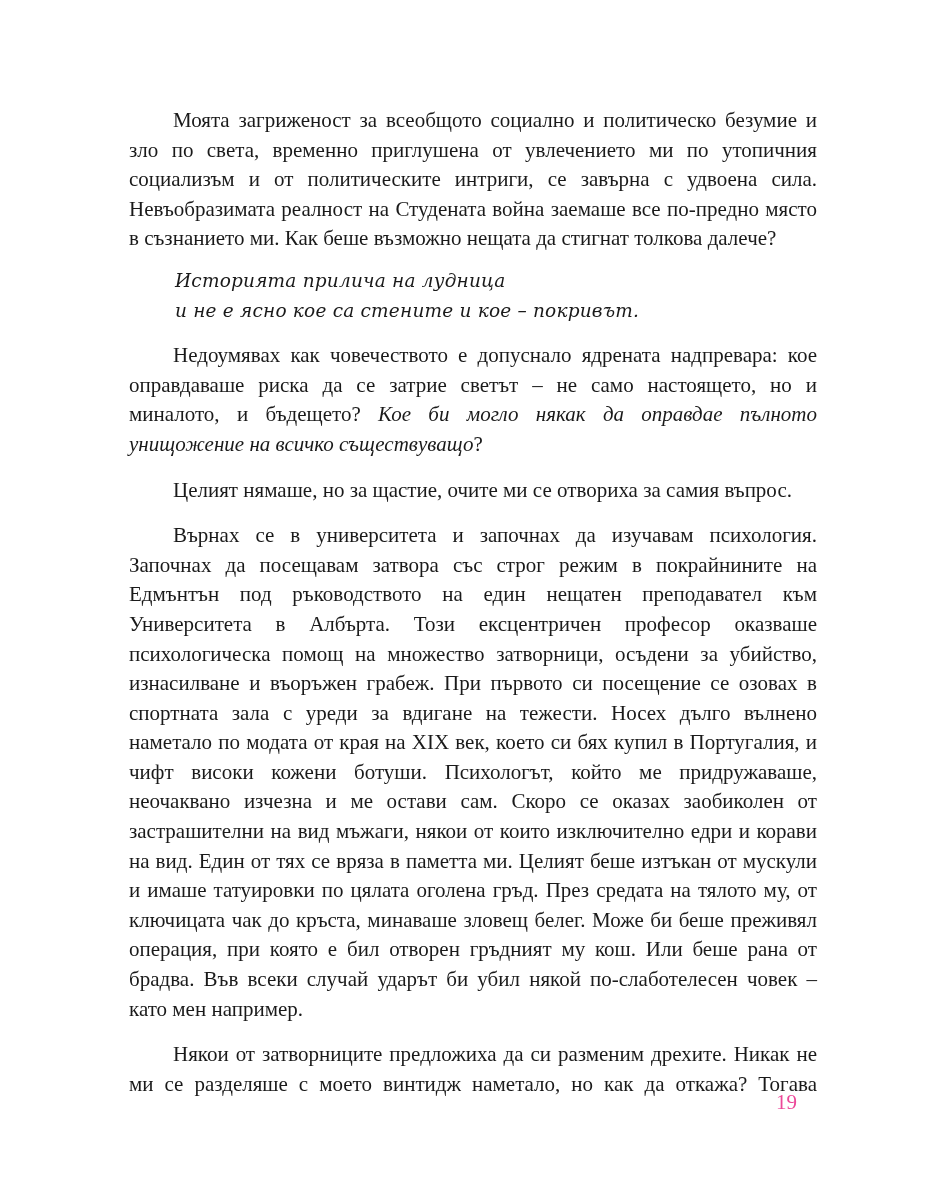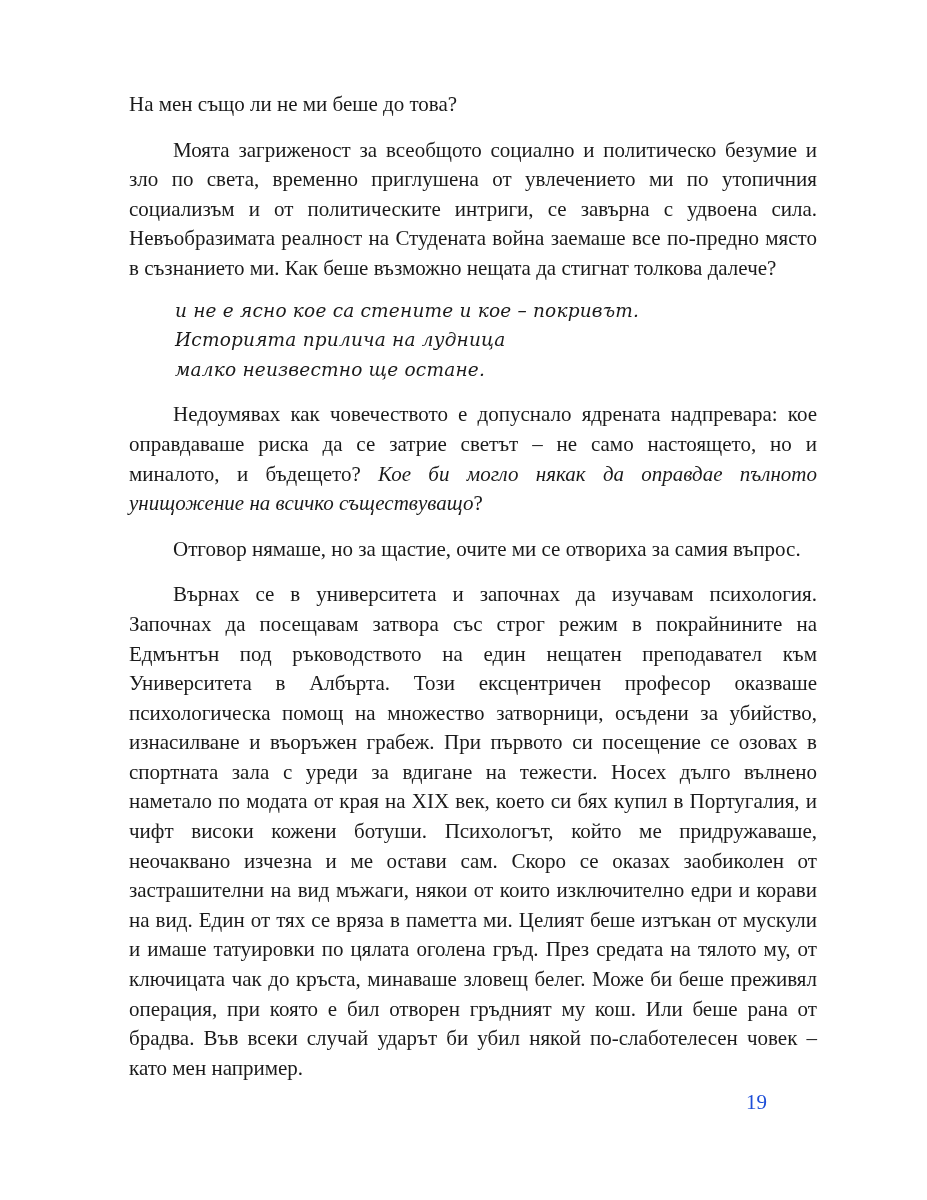--- a/index.html
+++ b/index.html
@@ -9,36 +9,35 @@
     font-family: "Liberation Serif", "DejaVu Serif", serif;
     font-size: 21px; line-height: 29.6px; color: #1a1a1a;
   }
   .p { margin: 0; text-align: justify; text-align-last: left; hyphens: manual; }
   .p.indent { text-indent: 44px; margin-top: 16px; }
   .p.justify-last { text-align-last: justify; }
   .poem { margin: 12px 0 16px 46px; font-style: italic; font-family: "DejaVu Serif", serif; font-size: 18.5px; line-height: 29.6px; letter-spacing: 0.2px; }
   .poem .line { display: block; }
   .em { font-style: italic; }
   .page-number {
-    position: absolute; left: 746px; top: 1090px;
+    position: absolute; left: 776px; top: 1090px;
     font-family: "Liberation Serif", "DejaVu Serif", serif;
-    font-size: 21px; color: #1d4ed8;
+    font-size: 21px; color: #ec4899;
   }
 </style>
 </head>
 <body>
 
 <div class="page">
-  <p class="p">На мен също ли не ми беше до това?</p>
   <p class="p indent">Моята загриженост за всеобщото социално и политическо безумие и зло по света, временно приглушена от увлечението ми по утопичния социализъм и от политическите интриги, се завърна с удвоена сила. Невъобразимата реалност на Студената война заемаше все по-предно място в съзнанието ми. Как беше възможно нещата да стигнат толкова далече?</p>
 
   <div class="poem">
+    <span class="line">Историята прилича на лудница</span>
     <span class="line">и не е ясно кое са стените и кое – покривът.</span>
-    <span class="line">Историята прилича на лудница</span>
-    <span class="line">малко неизвестно ще остане.</span>
   </div>
 
   <p class="p indent"><span>Недоумявах как човечеството е допуснало ядрената надпревара: кое оправдаваше риска да се затрие светът – не само настоящето, но и миналото, и бъдещето? </span><span class="em">Кое би могло някак да оправдае пълното унищожение на всичко съществуващо</span><span>?</span></p>
-  <p class="p indent">Отговор нямаше, но за щастие, очите ми се отвориха за самия въпрос.</p>
+  <p class="p indent">Целият нямаше, но за щастие, очите ми се отвориха за самия въпрос.</p>
   <p class="p indent">Върнах се в университета и започнах да изучавам психология. Започнах да посещавам затвора със строг режим в покрайнините на Едмънтън под ръководството на един нещатен преподавател към Университета в Албърта. Този ексцентричен професор оказваше психологическа помощ на множество затворници, осъдени за убийство, изнасилване и въоръжен грабеж. При първото си посещение се озовах в спортната зала с уреди за вдигане на тежести. Носех дълго вълнено наметало по модата от края на XIX век, което си бях купил в Португалия, и чифт високи кожени ботуши. Психологът, който ме придружаваше, неочаквано изчезна и ме остави сам. Скоро се оказах заобиколен от застрашителни на вид мъжаги, някои от които изключително едри и корави на вид. Един от тях се вряза в паметта ми. Целият беше изтъкан от мускули и имаше татуировки по цялата оголена гръд. През средата на тялото му, от ключицата чак до кръста, минаваше зловещ белег. Може би беше преживял операция, при която е бил отворен гръдният му кош. Или беше рана от брадва. Във всеки случай ударът би убил някой по-слаботелесен човек – като мен например.</p>
+  <p class="p indent justify-last">Някои от затворниците предложиха да си разменим дрехите. Никак не ми се разделяше с моето винтидж наметало, но как да откажа? Тогава</p>
 </div>
 
 <div class="page-number">19</div>
 
 </body></html>

